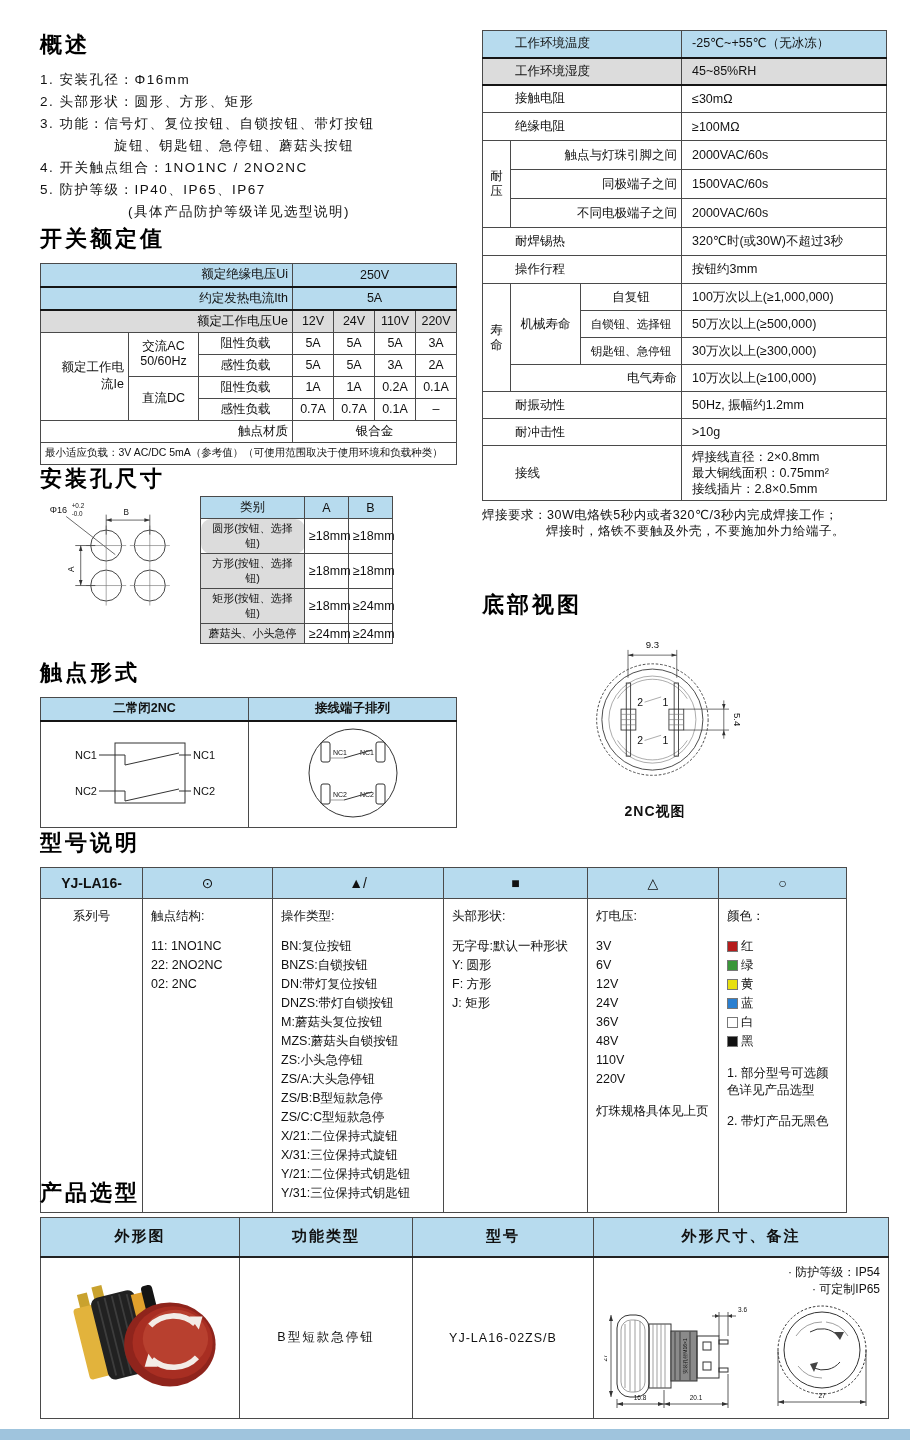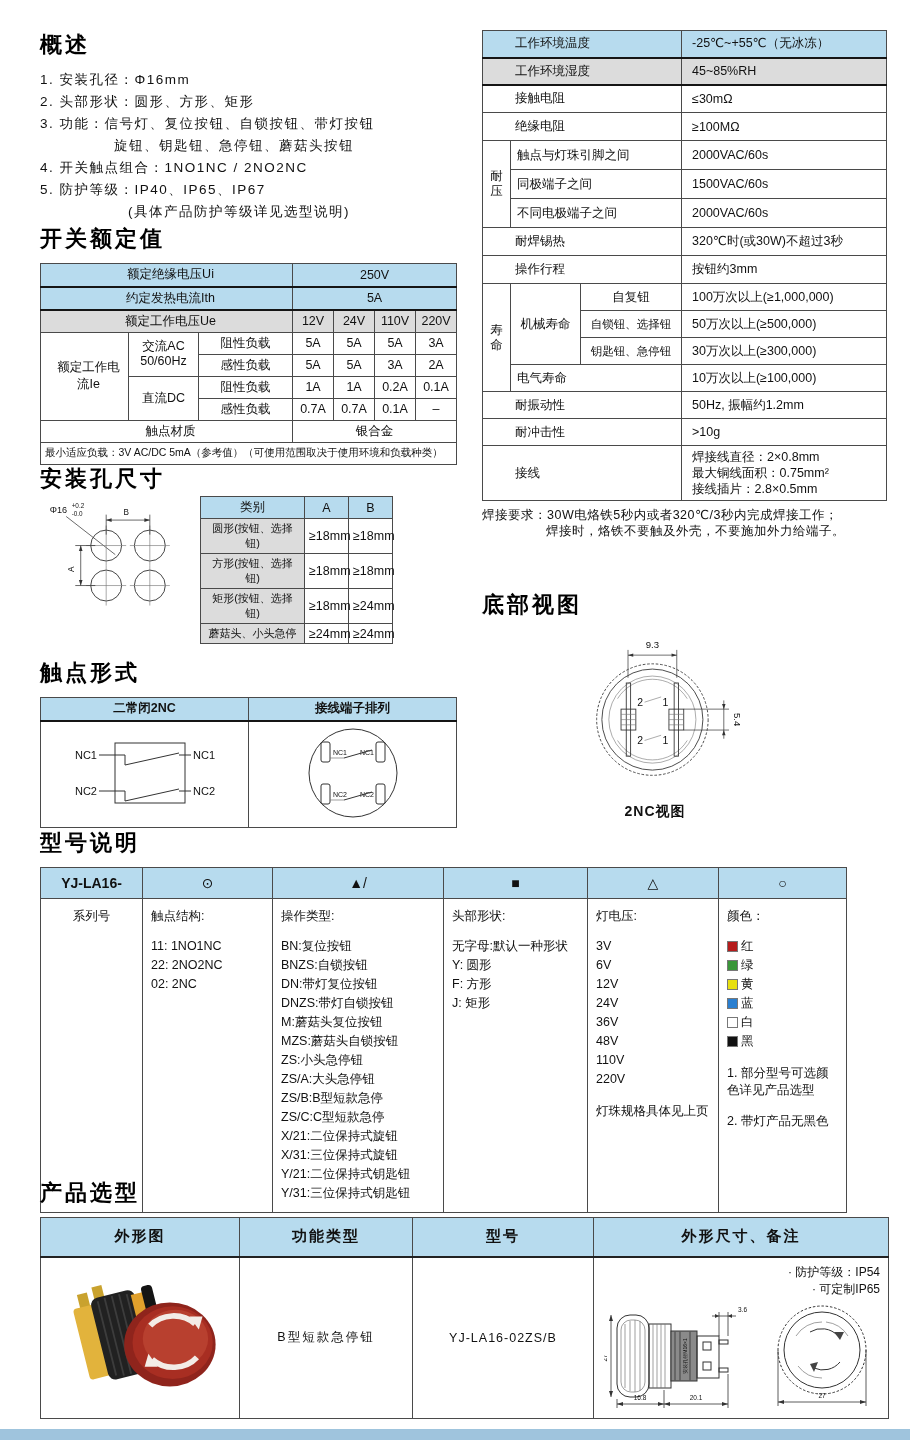--- a/index.html
+++ b/index.html
@@ -11,28 +11,28 @@
   .ov-line { font-size: 13.5px; line-height: 22px; letter-spacing: 1.5px; font-weight: 500; white-space: nowrap; }
   .ov-line.ind-a { padding-left: 74px; }
   .ov-line.ind-b { padding-left: 88px; }
   
   table.tbl { border-collapse: collapse; table-layout: fixed; width: 100%; }
   table.tbl td { border: 1px solid #4a4a4a; font-size: 12.5px; padding: 2px 4px; color: #111; }
   table.tbl { border: 1.5px solid #333; }
   .blue { background: #b7dbee; }
   .gray { background: #dcdcdc; }
   .ctr { text-align: center; }
-  .lbl { text-align: center; padding-left: 12px !important; }
+  .lbl { text-align: right; padding-left: 12px !important; }
   tr.thick td { border-bottom: 2.5px solid #151515; }
   .small-note { font-size: 10.5px !important; letter-spacing: 0; }
   
   table.perf td { height: 27px; }
   table.perf td.grp { text-align: center; padding: 0 2px; line-height: 15px; font-size: 12.5px; }
   table.perf td.pl { padding-left: 32px !important; text-align: left; }
-  table.perf td.pl2 { padding-left: 6px !important; text-align: left; font-family: Liberation Mono, monospace; }
+  table.perf td.pl2 { padding-left: 6px !important; text-align: right; font-family: Liberation Mono, monospace; }
   table.perf td.val { padding-left: 10px !important; text-align: left; }
   table.perf td.wrap3 { line-height: 16px; padding-top: 3px; padding-bottom: 3px; }
   
   .note-line { font-size: 12.5px; line-height: 16px; letter-spacing: 0.5px; }
   .note-line.ind { padding-left: 64px; }
   
   .cell-head { margin-bottom: 12px; }
   .cell-item { line-height: 19px; }
   .model-body td { vertical-align: top; padding: 9px 8px !important; font-size: 12.5px; }
   .swatch-row { display: flex; align-items: center; line-height: 19px; }
@@ -188,21 +188,21 @@
           <col style="width:44px">
           <col style="width:44px">
         </colgroup>
       <tbody>
           <tr style="height:20px;">
         <td class="blue ctr">类别</td>
         <td class="blue ctr">A</td>
         <td class="blue ctr">B</td>
       </tr>
       <tr style="height:20px;">
-        <td class="gray ctr small-note" style="font-size:11px !important;">圆形(按钮、选择钮)</td>
+        <td class="gray ctr small-note" style="font-size:11px !important;border-radius:10px;">圆形(按钮、选择钮)</td>
         <td class="ctr">≥18mm</td>
         <td class="ctr">≥18mm</td>
       </tr>
       <tr style="height:20px;">
         <td class="gray ctr" style="font-size:11px;">方形(按钮、选择钮)</td>
         <td class="ctr">≥18mm</td>
         <td class="ctr">≥18mm</td>
       </tr>
       <tr style="height:20px;">
         <td class="gray ctr" style="font-size:11px;">矩形(按钮、选择钮)</td>

